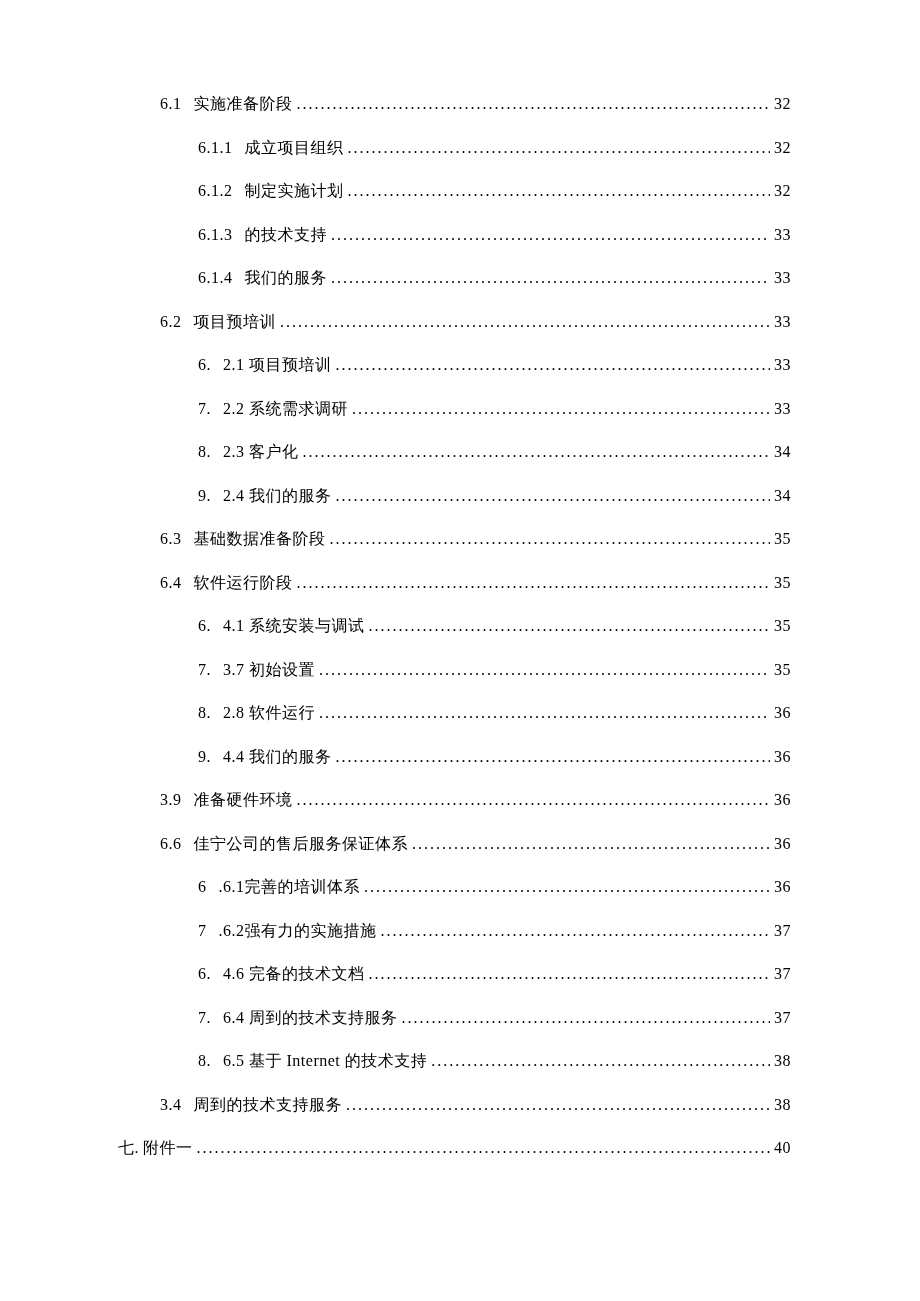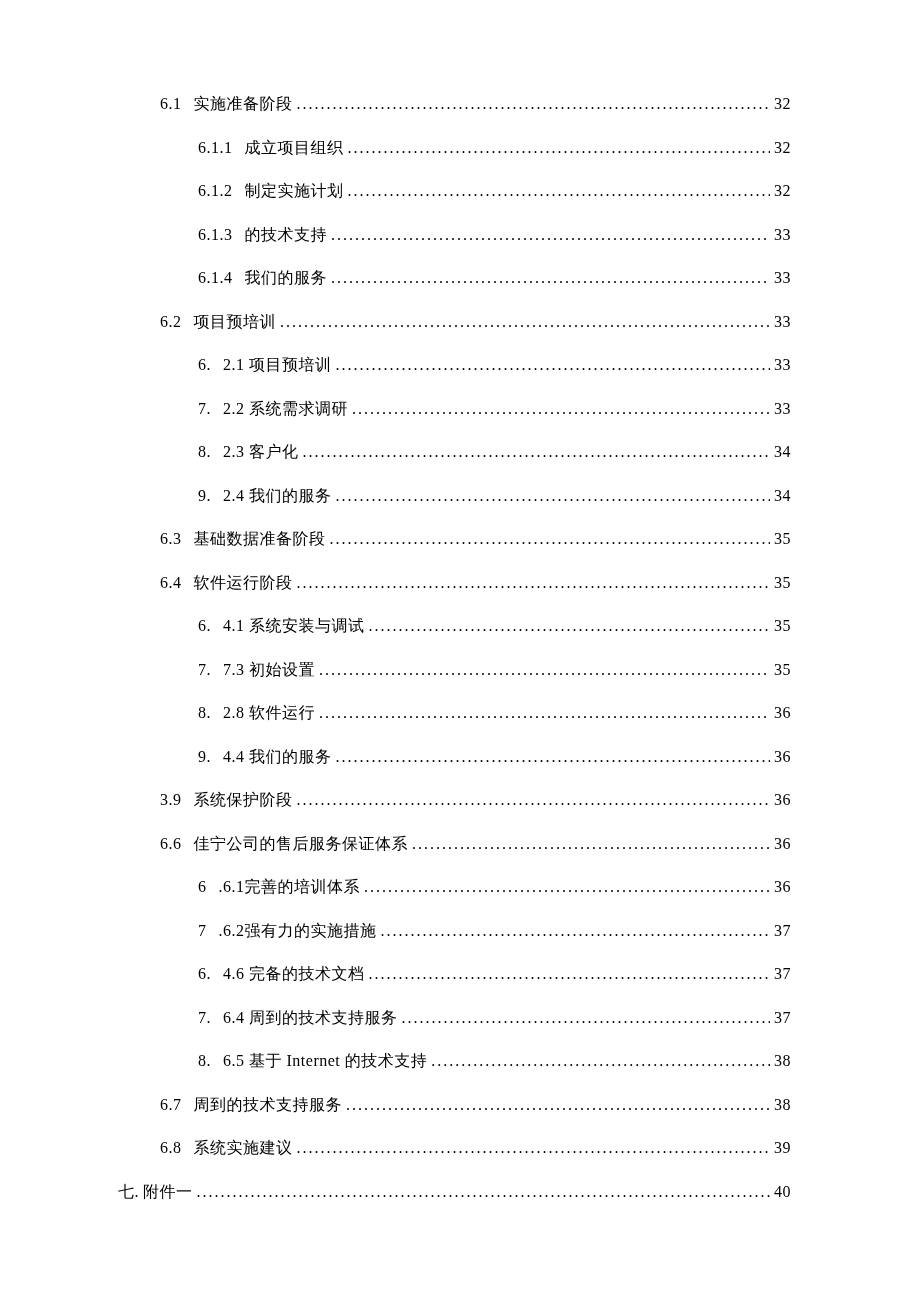--- a/index.html
+++ b/index.html
@@ -121,39 +121,39 @@
       <span class="toc-page">35</span>
     </div>
     <div class="toc-row indent-2">
       <span class="toc-num">6.</span>
       <span class="toc-label">4.1 系统安装与调试</span>
       <span class="toc-leader"></span>
       <span class="toc-page">35</span>
     </div>
     <div class="toc-row indent-2">
       <span class="toc-num">7.</span>
-      <span class="toc-label">7.3 初始设置</span>
+      <span class="toc-label">3.7 初始设置</span>
       <span class="toc-leader"></span>
       <span class="toc-page">35</span>
     </div>
     <div class="toc-row indent-2">
       <span class="toc-num">8.</span>
       <span class="toc-label">2.8 软件运行</span>
       <span class="toc-leader"></span>
       <span class="toc-page">36</span>
     </div>
     <div class="toc-row indent-2">
       <span class="toc-num">9.</span>
       <span class="toc-label">4.4 我们的服务</span>
       <span class="toc-leader"></span>
       <span class="toc-page">36</span>
     </div>
     <div class="toc-row indent-1">
       <span class="toc-num">3.9</span>
-      <span class="toc-label">系统保护阶段</span>
+      <span class="toc-label">准备硬件环境</span>
       <span class="toc-leader"></span>
       <span class="toc-page">36</span>
     </div>
     <div class="toc-row indent-1">
       <span class="toc-num">6.6</span>
       <span class="toc-label">佳宁公司的售后服务保证体系</span>
       <span class="toc-leader"></span>
       <span class="toc-page">36</span>
     </div>
     <div class="toc-row indent-2">
@@ -180,30 +180,24 @@
       <span class="toc-leader"></span>
       <span class="toc-page">37</span>
     </div>
     <div class="toc-row indent-2">
       <span class="toc-num">8.</span>
       <span class="toc-label">6.5 基于 Internet 的技术支持</span>
       <span class="toc-leader"></span>
       <span class="toc-page">38</span>
     </div>
     <div class="toc-row indent-1">
-      <span class="toc-num">6.7</span>
+      <span class="toc-num">3.4</span>
       <span class="toc-label">周到的技术支持服务</span>
       <span class="toc-leader"></span>
       <span class="toc-page">38</span>
-    </div>
-    <div class="toc-row indent-1">
-      <span class="toc-num">6.8</span>
-      <span class="toc-label">系统实施建议</span>
-      <span class="toc-leader"></span>
-      <span class="toc-page">39</span>
     </div>
     <div class="toc-row indent-0 top-level">
       <span class="toc-num">七.</span>
       <span class="toc-label">附件一</span>
       <span class="toc-leader"></span>
       <span class="toc-page">40</span>
     </div>
   </div>
 
 </body></html>

